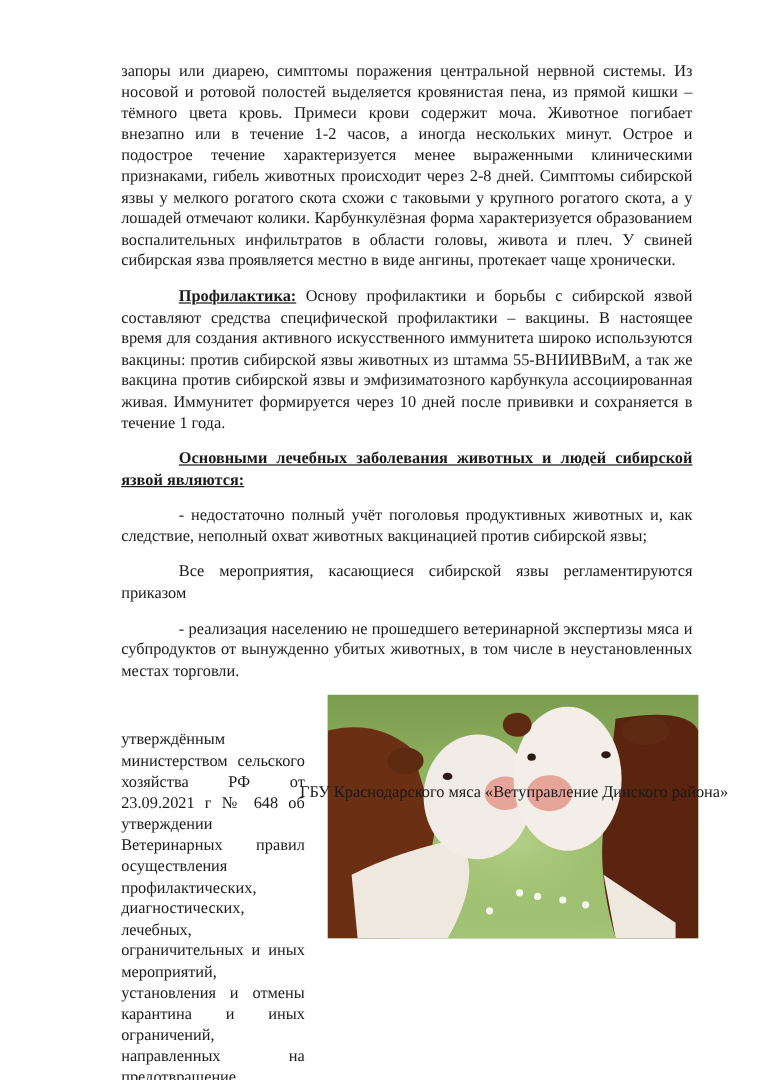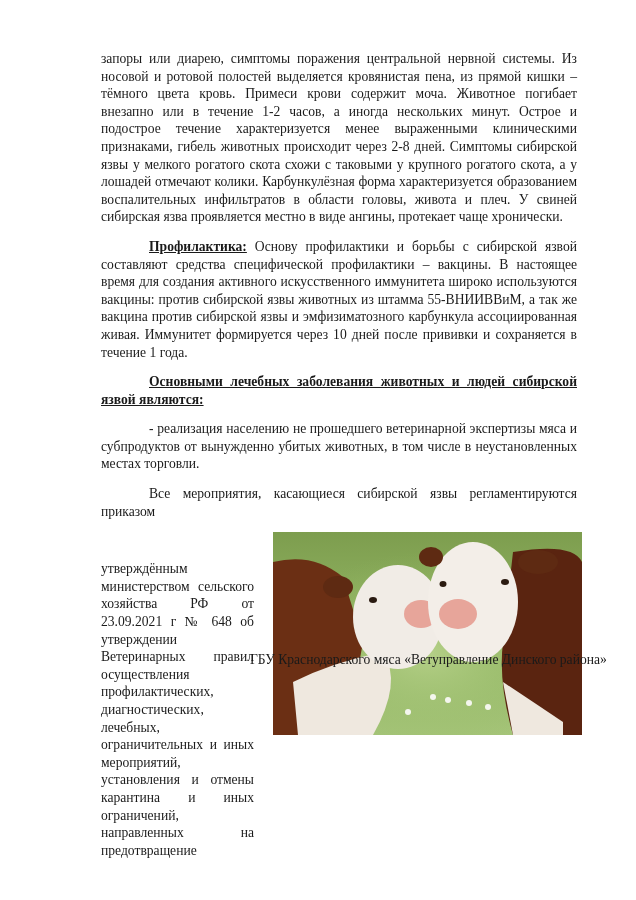--- a/index.html
+++ b/index.html
@@ -29,23 +29,24 @@
 </head>
 <body>
 
 <div class="page">
   <p class="indent" style="text-indent:0">запоры или диарею, симптомы поражения центральной нервной системы. Из носовой и ротовой полостей выделяется кровянистая пена, из прямой кишки – тёмного цвета кровь. Примеси крови содержит  моча. Животное погибает внезапно или в течение 1-2 часов, а иногда нескольких минут. Острое и  подострое течение характеризуется менее выраженными клиническими признаками, гибель животных происходит через 2-8 дней. Симптомы сибирской язвы у мелкого рогатого скота схожи с таковыми у крупного рогатого скота, а у лошадей отмечают колики. Карбункулёзная форма характеризуется образованием воспалительных инфильтратов в области головы, живота и плеч. У свиней сибирская язва проявляется местно в виде ангины, протекает чаще хронически.</p>
 
   <p class="indent"><b>Профилактика:</b><span> Основу профилактики и борьбы с сибирской язвой составляют средства специфической профилактики – вакцины. В настоящее время для создания активного искусственного иммунитета широко используются вакцины: против сибирской язвы животных из штамма 55-ВНИИВВиМ, а так же вакцина против сибирской язвы и эмфизиматозного карбункула ассоциированная живая. Иммунитет формируется через 10 дней после прививки и сохраняется в течение 1 года.</span></p>
 
   <p class="indent"><b>Основными лечебных заболевания животных и людей сибирской язвой являются:</b></p>
 
+  <p class="indent">- недостаточно полный учёт поголовья продуктивных животных и, как следствие, неполный охват животных вакцинацией против сибирской язвы;</p>
+  <p class="indent">Все мероприятия, касающиеся сибирской язвы регламентируются приказом</p>
+
   <p class="indent">- реализация населению не прошедшего ветеринарной экспертизы мяса и субпродуктов от вынужденно убитых животных, в том числе в неустановленных местах торговли.</p>
-
-  <p class="indent">Все мероприятия, касающиеся сибирской язвы регламентируются приказом</p>
 
   <div class="wrap-row">
     <div class="side-text">
       <p>утверждённым министерством сельского хозяйства РФ от 23.09.2021 г № 648 об утверждении Ветеринарных правил осуществления профилактических, диагностических, лечебных, ограничительных и иных мероприятий, установления и отмены карантина и иных ограничений, направленных на предотвращение</p>
     </div>
     <div class="photo">
       <svg width="309" height="203" viewBox="0 0 309 203">
         <defs>
           <linearGradient id="bg" x1="0" y1="0" x2="0" y2="1">
             <stop offset="0" stop-color="#7d9d4e"></stop>

